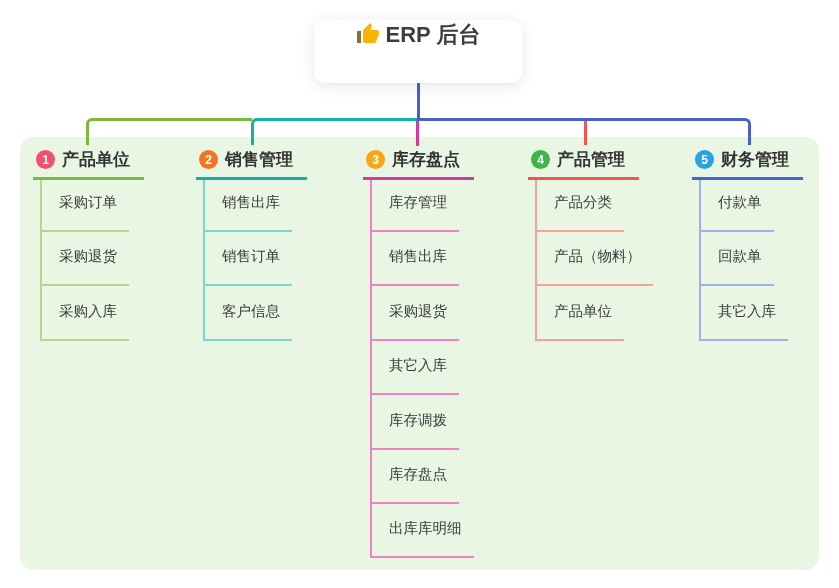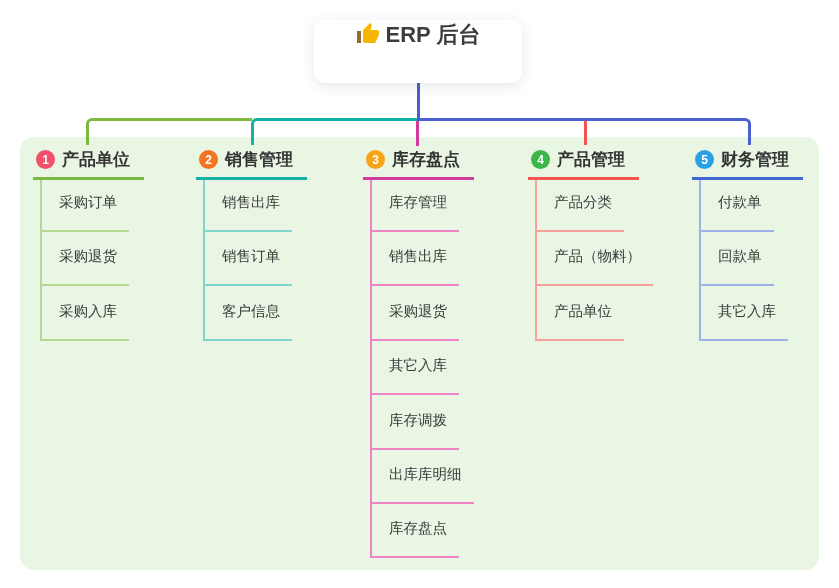--- a/index.html
+++ b/index.html
@@ -133,24 +133,24 @@
       <div class="child">
           <span>采购退货</span>
         </div>
       <div class="child">
           <span>其它入库</span>
         </div>
       <div class="child">
           <span>库存调拨</span>
         </div>
       <div class="child">
-          <span>出库库明细</span>
+          <span>库存盘点</span>
         </div>
       <div class="child">
-          <span>库存盘点</span>
+          <span>出库库明细</span>
         </div>
     </div>
   </div>
 
   <div class="branch" style="left: 528px; --badge: #3cb549; --line: #f2544e; --childline: #f8a09a;">
     <div class="branch-header">
       <span class="badge">4</span>
       <span>产品管理</span>
     </div>
     <div class="children">

